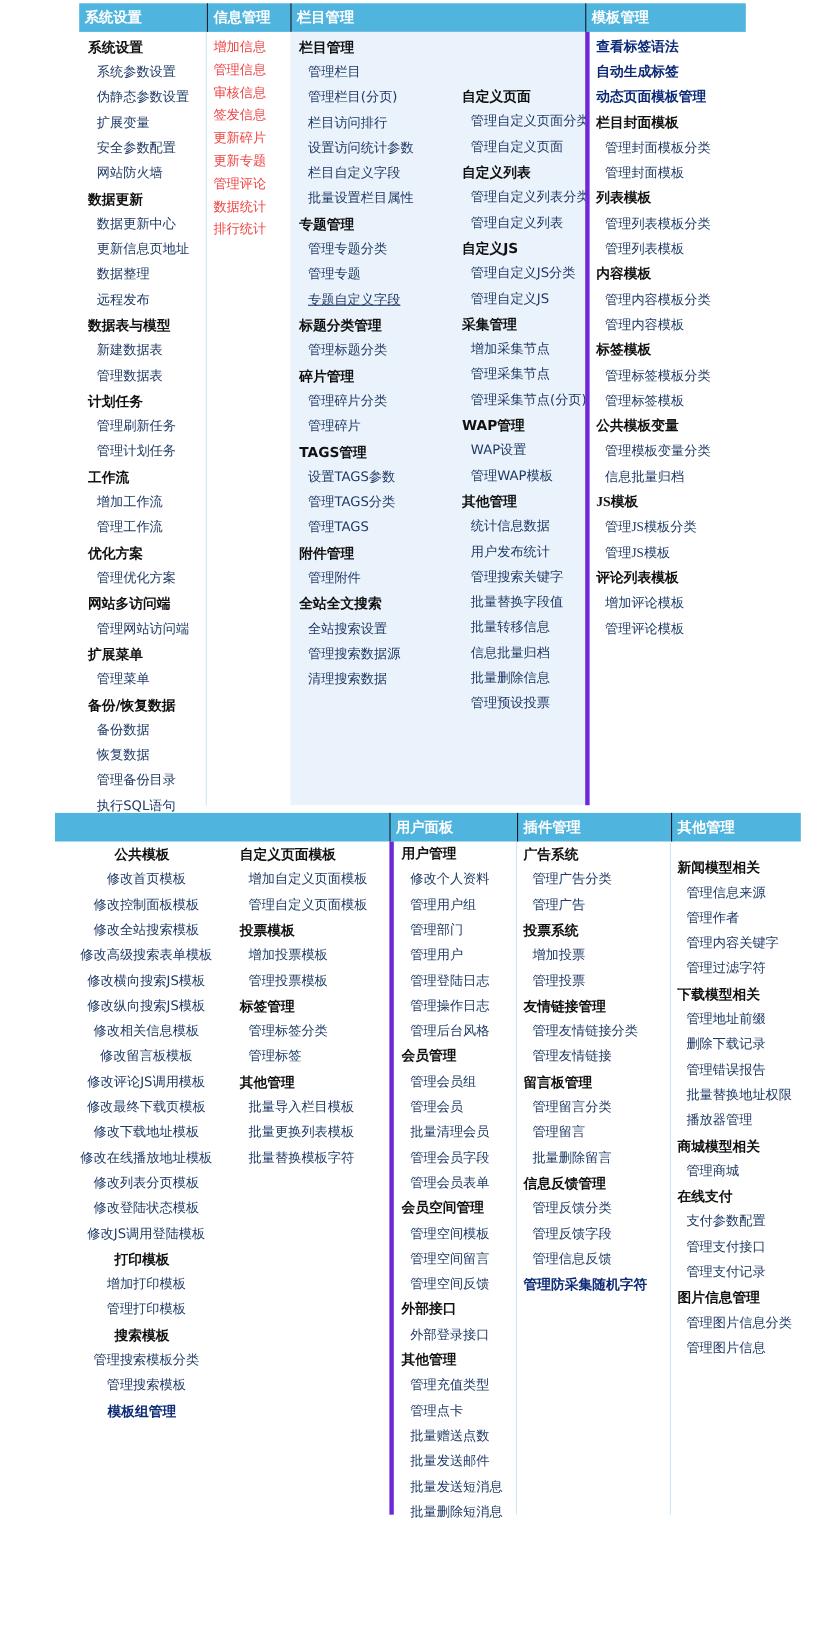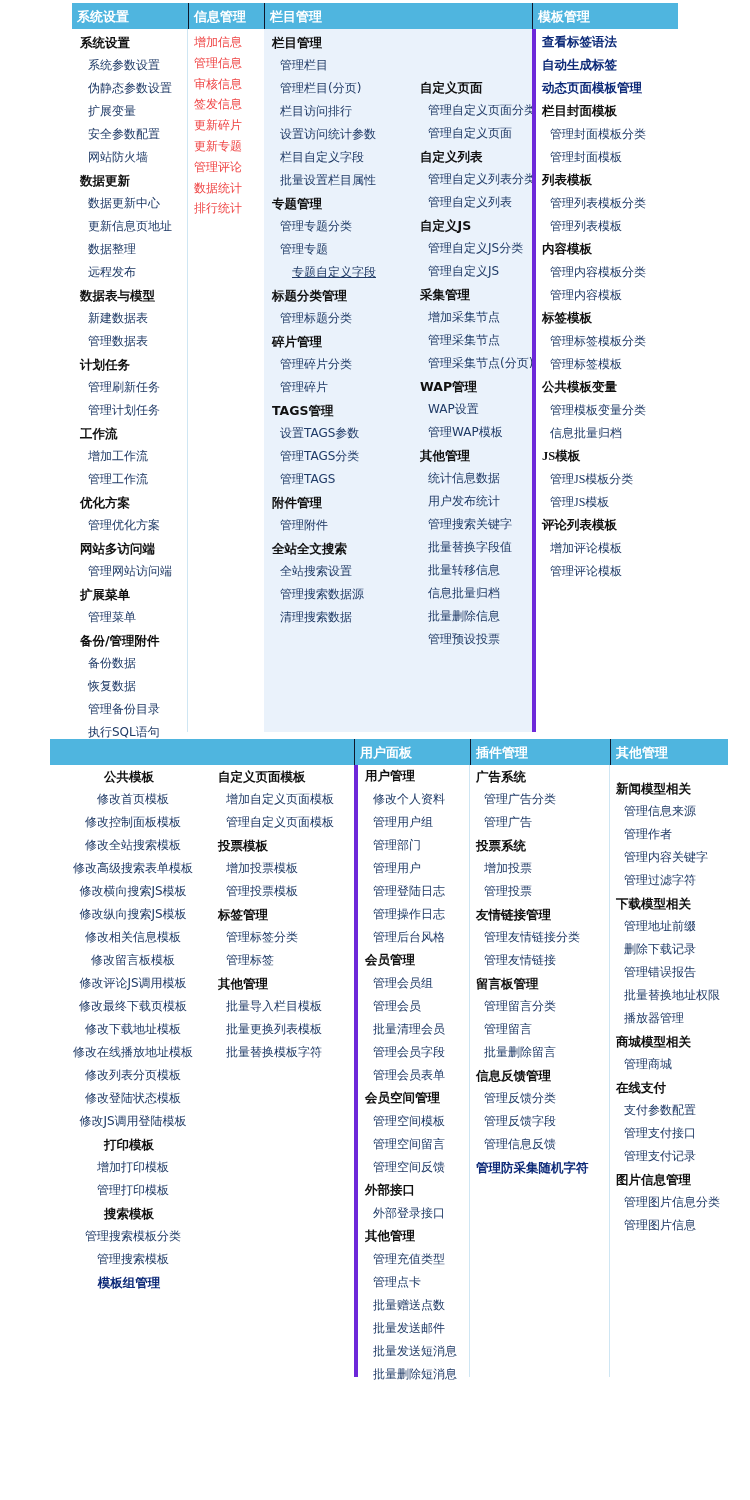--- a/index.html
+++ b/index.html
@@ -10,21 +10,21 @@
   .hdr.sep { border-left:1px solid #0f172a; }
   .col { position:absolute; box-sizing:border-box; }
   .col.shade { background:#eaf2fb; }
   .col.rsep { border-right:1px solid #cfe6f3; }
   .col.lsep { border-left:4px solid #6d28d9;font-family:Liberation Serif, serif; }
   .list { position:absolute; margin:0; padding:0; list-style:none; }
   .list li { height:23px; line-height:23px; white-space:nowrap; }
   .grp { font-weight:bold; color:#111111; font-size:12.5px; }
   .itm { padding-left:8px; color:#1f3a66; }
   .lnk { font-weight:bold; color:#0d2a78; font-size:12.5px; }
-  .und { text-decoration:underline;margin-left:12px; }
+  .und { text-decoration:underline; }
   .plain li { padding-left:0; color:#ef4444; height:20.8px; line-height:20.8px; }
 </style>
 </head>
 <body>
 
 <div>
   <div class="hdr" style="left:72px;top:3px;width:116px;">系统设置</div>
   <div class="hdr sep" style="left:188px;top:3px;width:76px;">信息管理</div>
   <div class="hdr sep" style="left:264px;top:3px;width:268px;">栏目管理</div>
   <div class="hdr sep" style="left:532px;top:3px;width:146px;">模板管理</div>
@@ -50,21 +50,21 @@
         <li class="itm">管理计划任务</li>
         <li class="grp">工作流</li>
         <li class="itm">增加工作流</li>
         <li class="itm">管理工作流</li>
         <li class="grp">优化方案</li>
         <li class="itm">管理优化方案</li>
         <li class="grp">网站多访问端</li>
         <li class="itm">管理网站访问端</li>
         <li class="grp">扩展菜单</li>
         <li class="itm">管理菜单</li>
-        <li class="grp">备份/管理附件</li>
+        <li class="grp">备份/恢复数据</li>
         <li class="itm">备份数据</li>
         <li class="itm">恢复数据</li>
         <li class="itm">管理备份目录</li>
         <li class="itm">执行SQL语句</li>
       </ul>
   </div>
   <div class="col" style="left:188px;top:29px;width:76px;height:703px;">
     <ul class="list plain" id="list-info" style="left:6px;top:3px;">
         <li>增加信息</li>
         <li>管理信息</li>

